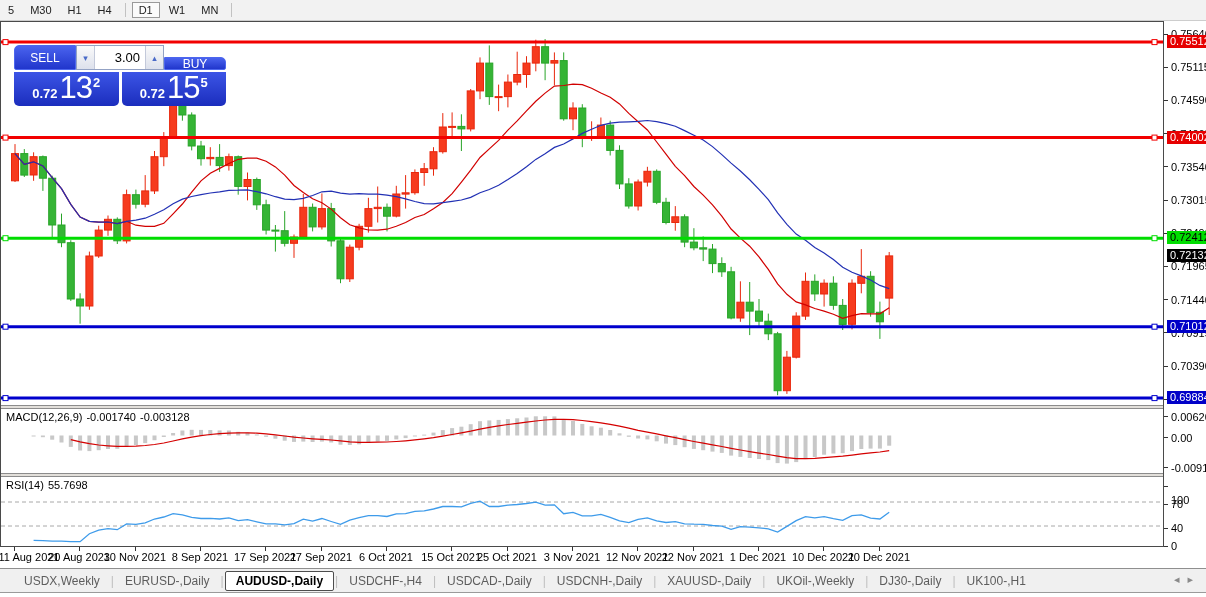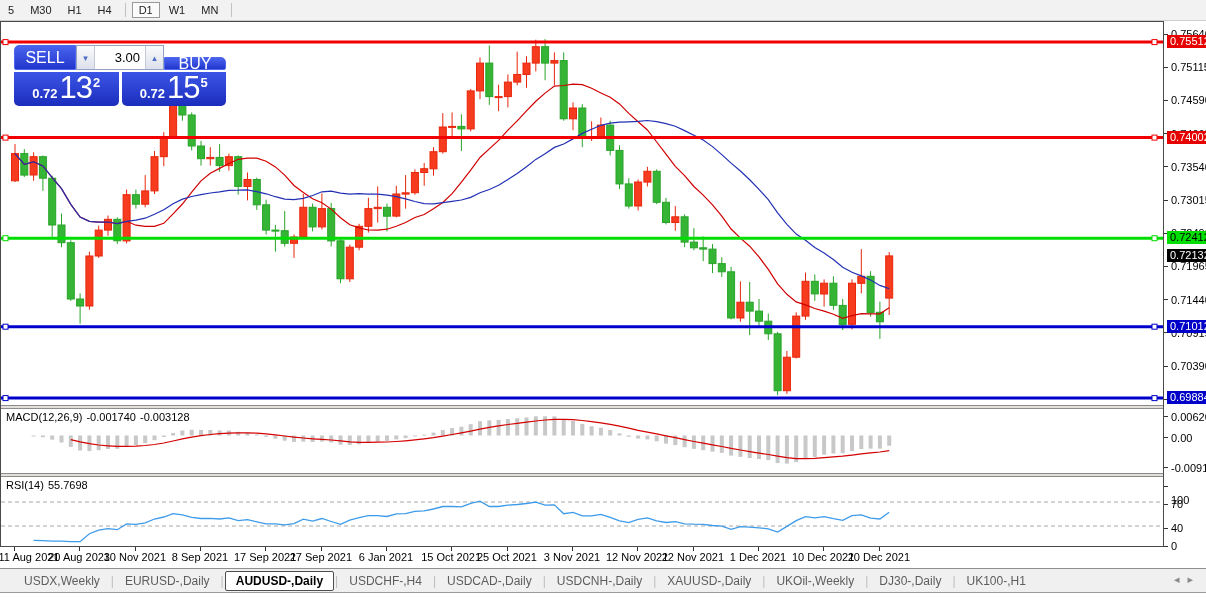--- a/index.html
+++ b/index.html
@@ -23,21 +23,21 @@
   .pane-svg{position:absolute;top:0;left:0;}
   .pane-label{position:absolute;top:2px;left:5px;font-size:11px;color:#000;white-space:nowrap;}
   .pane-label span{margin-right:4px;}
 
   .chart-title{position:absolute;top:5px;left:7px;font-size:12px;font-weight:bold;color:#000;white-space:nowrap;}
   .chart-title .tri{font-size:9px;margin-right:5px;}
 
   
   .trade-panel{position:absolute;top:23px;left:13px;width:212px;}
   .tp-top{display:flex;height:25px;align-items:stretch;}
-  .tp-btn{width:62px;color:#fff;font-size:16px;display:flex;align-items:center;justify-content:center;
+  .tp-btn{width:62px;color:#fff;font-size:12px;display:flex;align-items:center;justify-content:center;
           background:linear-gradient(#4a63ee,#2136cc);border:1px solid #4c66ee;box-sizing:border-box;cursor:pointer;}
   .tp-sell{border-radius:5px 0 0 2px;}
   .tp-buy{border-radius:0 5px 2px 0;margin-top:12px;}
   .tp-spin{flex:1;display:flex;background:#fff;border:1px solid #93a2c4;box-sizing:border-box;}
   .tp-step{width:17px;display:flex;align-items:center;justify-content:center;font-size:9px;color:#4a6ac8;
            background:linear-gradient(#fafafa,#dde1ec);cursor:pointer;}
   .tp-step.dn{border-right:1px solid #c3c9da;}
   .tp-step.up{border-left:1px solid #c3c9da;}
   .tp-vol{flex:1;font-size:13px;color:#000;text-align:right;padding:4px 5px 0 0;}
   .tp-bottom{display:flex;margin-top:2px;gap:3px;height:34px;}
@@ -502,21 +502,21 @@
       <div class="d-lbl" style="left: 79.1px;">20 Aug 2021</div>
       <div class="d-tick" style="left: 134.9px;"></div>
       <div class="d-lbl" style="left: 134.9px;">30 Nov 2021</div>
       <div class="d-tick" style="left: 200px;"></div>
       <div class="d-lbl" style="left: 200px;">8 Sep 2021</div>
       <div class="d-tick" style="left: 265.1px;"></div>
       <div class="d-lbl" style="left: 265.1px;">17 Sep 2021</div>
       <div class="d-tick" style="left: 320.9px;"></div>
       <div class="d-lbl" style="left: 320.9px;">27 Sep 2021</div>
       <div class="d-tick" style="left: 386px;"></div>
-      <div class="d-lbl" style="left: 386px;">6 Jan 2021</div>
+      <div class="d-lbl" style="left: 386px;">6 Oct 2021</div>
       <div class="d-tick" style="left: 451.1px;"></div>
       <div class="d-lbl" style="left: 451.1px;">15 Oct 2021</div>
       <div class="d-tick" style="left: 506.9px;"></div>
       <div class="d-lbl" style="left: 506.9px;">25 Oct 2021</div>
       <div class="d-tick" style="left: 572px;"></div>
       <div class="d-lbl" style="left: 572px;">3 Nov 2021</div>
       <div class="d-tick" style="left: 637.1px;"></div>
       <div class="d-lbl" style="left: 637.1px;">12 Nov 2021</div>
       <div class="d-tick" style="left: 692.9px;"></div>
       <div class="d-lbl" style="left: 692.9px;">22 Nov 2021</div>

